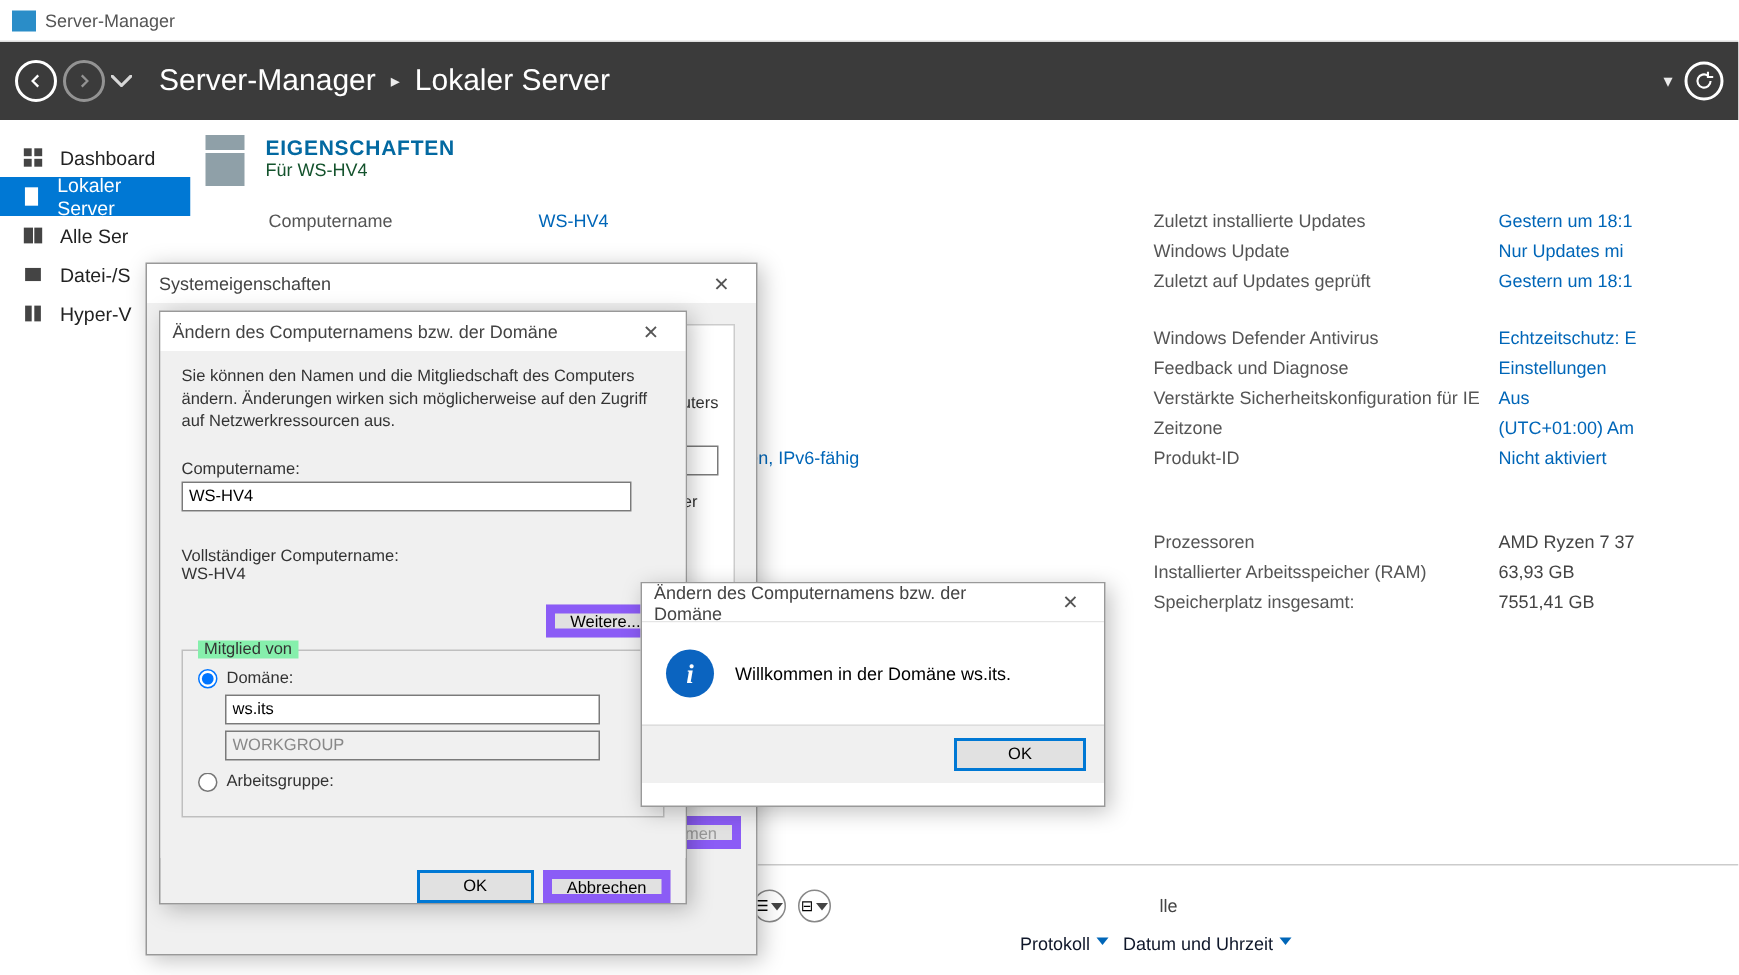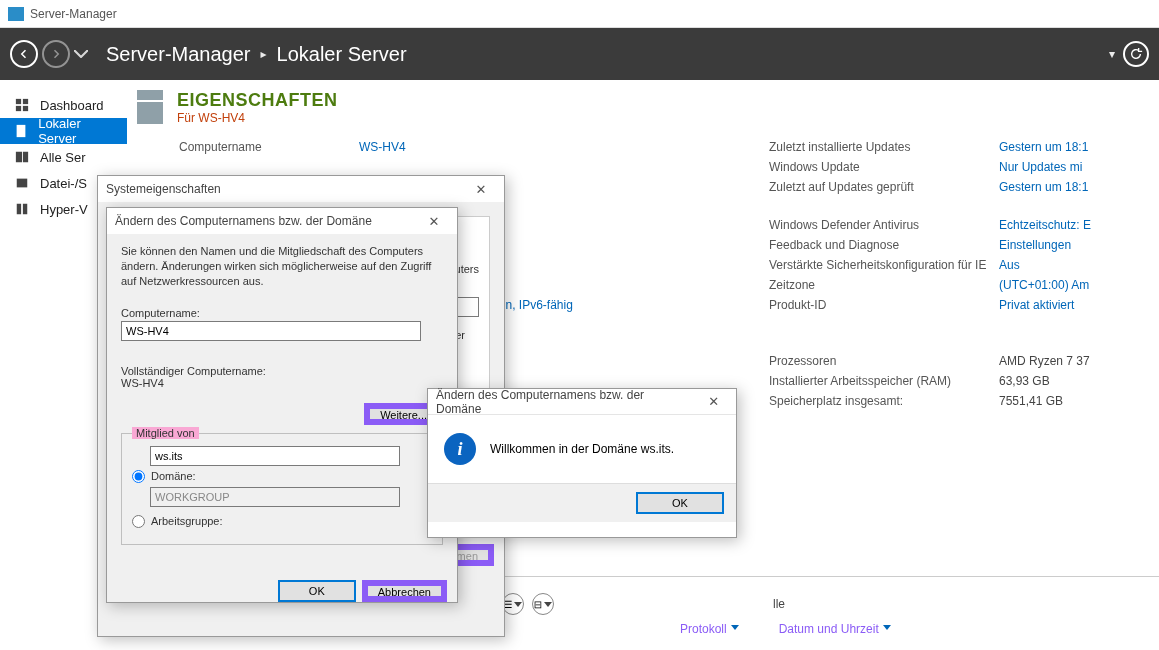--- a/index.html
+++ b/index.html
@@ -25,22 +25,22 @@
 .sb-item.active { background:#0078d4; color:#fff;}
 .sb-icon { width:16px; height:14px; display:flex; align-items:center; justify-content:center;}
 .sb-icon svg { width:14px;height:14px; fill:#444;}
 .sb-item.active .sb-icon svg{fill:#fff;}
 
 .content { flex:1; background:#fff; padding:10px 0 0 10px; position:relative;}
 .prop-hdr { display:flex; gap:14px; align-items:flex-start; margin-bottom:14px;}
 .server-icon { width:26px; height:36px;}
 .server-icon .top{width:26px;height:10px;background:#8fa0a8;margin-bottom:2px;}
 .server-icon .bot{width:26px;height:22px;background:#8fa0a8;}
-.prop-title { font-size:18px; font-weight:700; color:#4d7c0f; letter-spacing:.5px;}
-.prop-sub { font-size:12px; color:#c2410c;}
+.prop-title { font-size:14px; font-weight:700; color:#0369a1; letter-spacing:.5px;}
+.prop-sub { font-size:12px; color:#14532d;}
 
 .props { display:grid; grid-template-columns: 170px 400px 220px 160px; column-gap:10px; row-gap:6px; font-size:12px; color:#555; padding-left:42px;}
 .props .lbl {color:#555;}
 .props .val {color:#0066b8;}
 .props .val.plain{color:#444;}
 .props .spacer{grid-column:1/-1; height:12px;}
 
 
 .dialog { position:absolute; background:#f0f0f0; border:1px solid #999; box-shadow: 3px 3px 14px rgba(0,0,0,.25); }
 .dlg-title { height:26px; background:#fff; display:flex; align-items:center; padding:0 8px; font-size:12px; color:#444;gap:18px;}
@@ -53,34 +53,34 @@
 
 .dlg-sysprops{ left:97px; top:175px; width:408px; height:462px;}
 .dlg-sysprops .dlg-body{ background:#f0f0f0;}
 .dlg-sysprops .inner-panel{ background:#fff; border:1px solid #ccc; height:310px; padding:10px; position:relative; margin-top:4px;}
 
 .dlg-rename{ left:106px; top:207px; width:352px; height:396px;}
 .dlg-rename .dlg-body{background:#f0f0f0; height:338px;}
 .dlg-rename input[type=text]{ width:300px; height:20px; border:1px solid #7a7a7a; font-size:11px; padding:0 4px; background:#fff;}
 .dlg-rename input[type=text]:disabled{background:#f0f0f0;color:#888;}
 .fieldset{ border:1px solid #bfbfbf; padding:10px 10px 12px 10px; margin-top:8px;}
-.fieldset .legend{ position:relative; top:-17px; background:#f9a8d4; padding:0 4px; width:fit-content; font-size:11px;}
+.fieldset .legend{ position:relative; top:-17px; background:#86efac; padding:0 4px; width:fit-content; font-size:11px;}
 .radio-row{display:flex;align-items:center;gap:6px;font-size:11px;margin-bottom:4px;}
 .radio-row input[type=text]{width:250px;margin-left:18px;}
 
 .dlg-msg{ left:427px; top:388px; width:310px; height:150px; background:#fff;}
 .dlg-msg .dlg-title{background:#fff;border-bottom:1px solid #e5e5e5;}
 .dlg-msg .msg-body{display:flex;gap:14px;padding:18px 16px;align-items:center;background:#fff;}
 .info-icon{width:32px;height:32px;border-radius:50%;background:#0b64c0;color:#fff;display:flex;align-items:center;justify-content:center;font-family:Georgia,serif;font-style:italic;font-size:18px;font-weight:bold;}
 .dlg-msg .dlg-btns{background:#f0f0f0;border-top:1px solid #ddd; padding:8px 12px;}
 
 .taskbar{position:absolute;left:248px;right:0;top:586px;height:36px;display:flex;align-items:center;gap:10px;padding:0 14px;}
 .task-circ{width:22px;height:22px;border:1px solid #888;border-radius:50%;display:flex;align-items:center;justify-content:center;font-size:10px;}
 .tri{width:0;height:0;border-left:4px solid transparent;border-right:4px solid transparent;border-top:5px solid #444;margin-left:2px;}
-.tblcols{position:absolute;left:680px;top:622px;display:flex;gap:52px;font-size:12px;color:#8b5cf6;}
+.tblcols{position:absolute;left:680px;top:622px;display:flex;gap:22px;font-size:12px;color:#0f172a;}
 .tblcols span{position:relative;}
 .tblcols span::after{content:"";position:absolute;right:-12px;top:3px;border-left:4px solid transparent;border-right:4px solid transparent;border-top:5px solid #0066b8;}
 .content-divider{position:absolute;left:248px;right:0;top:576px;height:1px;background:#ccc;}
 .ell{color:#444;}
 </style>
 </head>
 <body>
 
 <div class="titlebar">
   <div class="titlebar-icon"></div>
@@ -212,21 +212,21 @@
       <div class="val">Aus</div>
 
       <div></div>
       <div class="val">4, IPv6-fähig</div>
       <div class="lbl">Zeitzone</div>
       <div class="val">(UTC+01:00) Am</div>
 
       <div></div>
       <div class="val">wird über DHCP zugewiesen, IPv6-fähig</div>
       <div class="lbl">Produkt-ID</div>
-      <div class="val">Privat aktiviert</div>
+      <div class="val">Nicht aktiviert</div>
 
       <div class="spacer"></div>
         <div class="spacer"></div>
 
       <div></div>
         <div></div>
       <div class="lbl">Prozessoren</div>
       <div class="val plain">AMD Ryzen 7 37</div>
 
       <div></div>
@@ -283,25 +283,25 @@
     <div style="font-size:11px;line-height:1.35;margin-bottom:18px;">Sie können den Namen und die Mitgliedschaft des Computers ändern. Änderungen wirken sich möglicherweise auf den Zugriff auf Netzwerkressourcen aus.</div>
     <div class="ip-lbl" style="font-size:11px;margin-bottom:2px;">Computername:</div>
     <input type="text" value="WS-HV4" style="">
     <div style="font-size:11px;margin-top:24px;">Vollständiger Computername:</div>
     <div style="font-size:11px;">WS-HV4</div>
     <div style="text-align:right;margin-top:14px;"><button class="win">Weitere...</button></div>
     <div class="fieldset">
       <div class="legend">Mitglied von</div>
       <div style="margin-top:-10px;">
         <div class="radio-row">
-            <input type="text" value="ws.its" style="">
+            <input type="radio" checked="" style="">
+            <span>Domäne:</span>
           </div>
         <div class="radio-row">
-            <input type="radio" checked="" style="">
-            <span>Domäne:</span>
+            <input type="text" value="ws.its" style="">
           </div>
         <div class="radio-row">
             <input type="text" disabled="" value="WORKGROUP" style="">
           </div>
         <div class="radio-row" style="margin-top:8px;">
             <input type="radio" style="">
             <span>Arbeitsgruppe:</span>
           </div>
       </div>
     </div>

